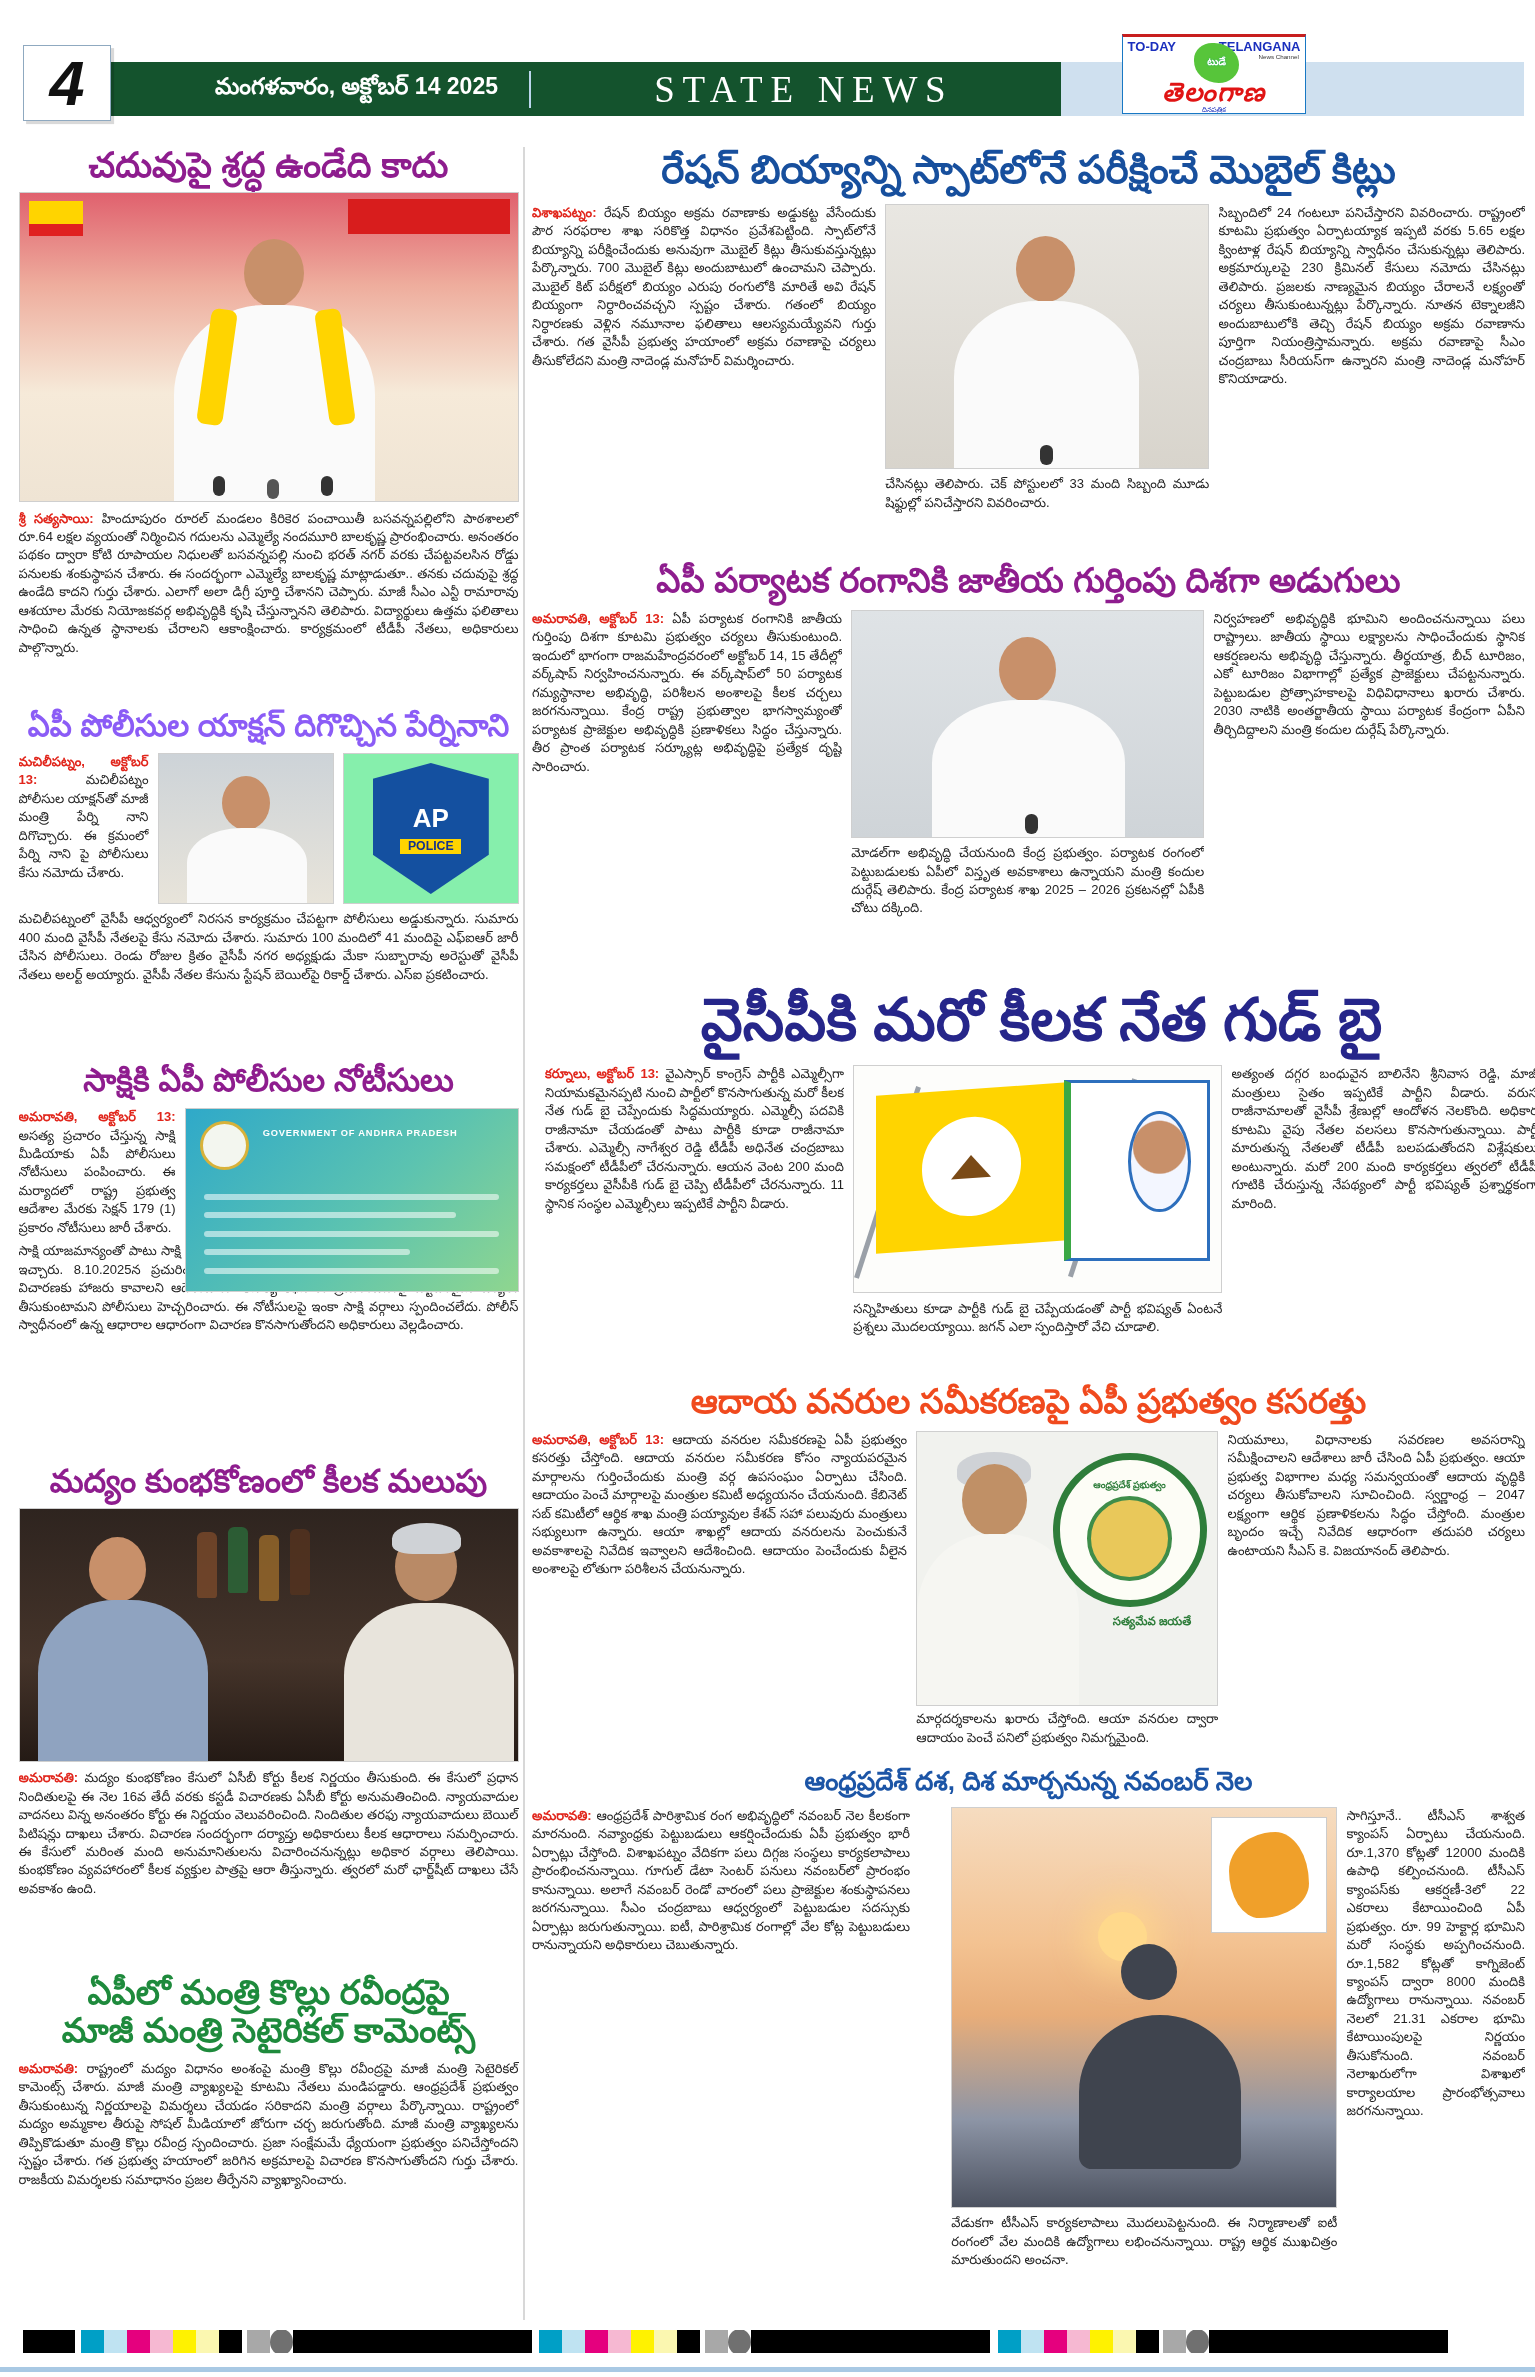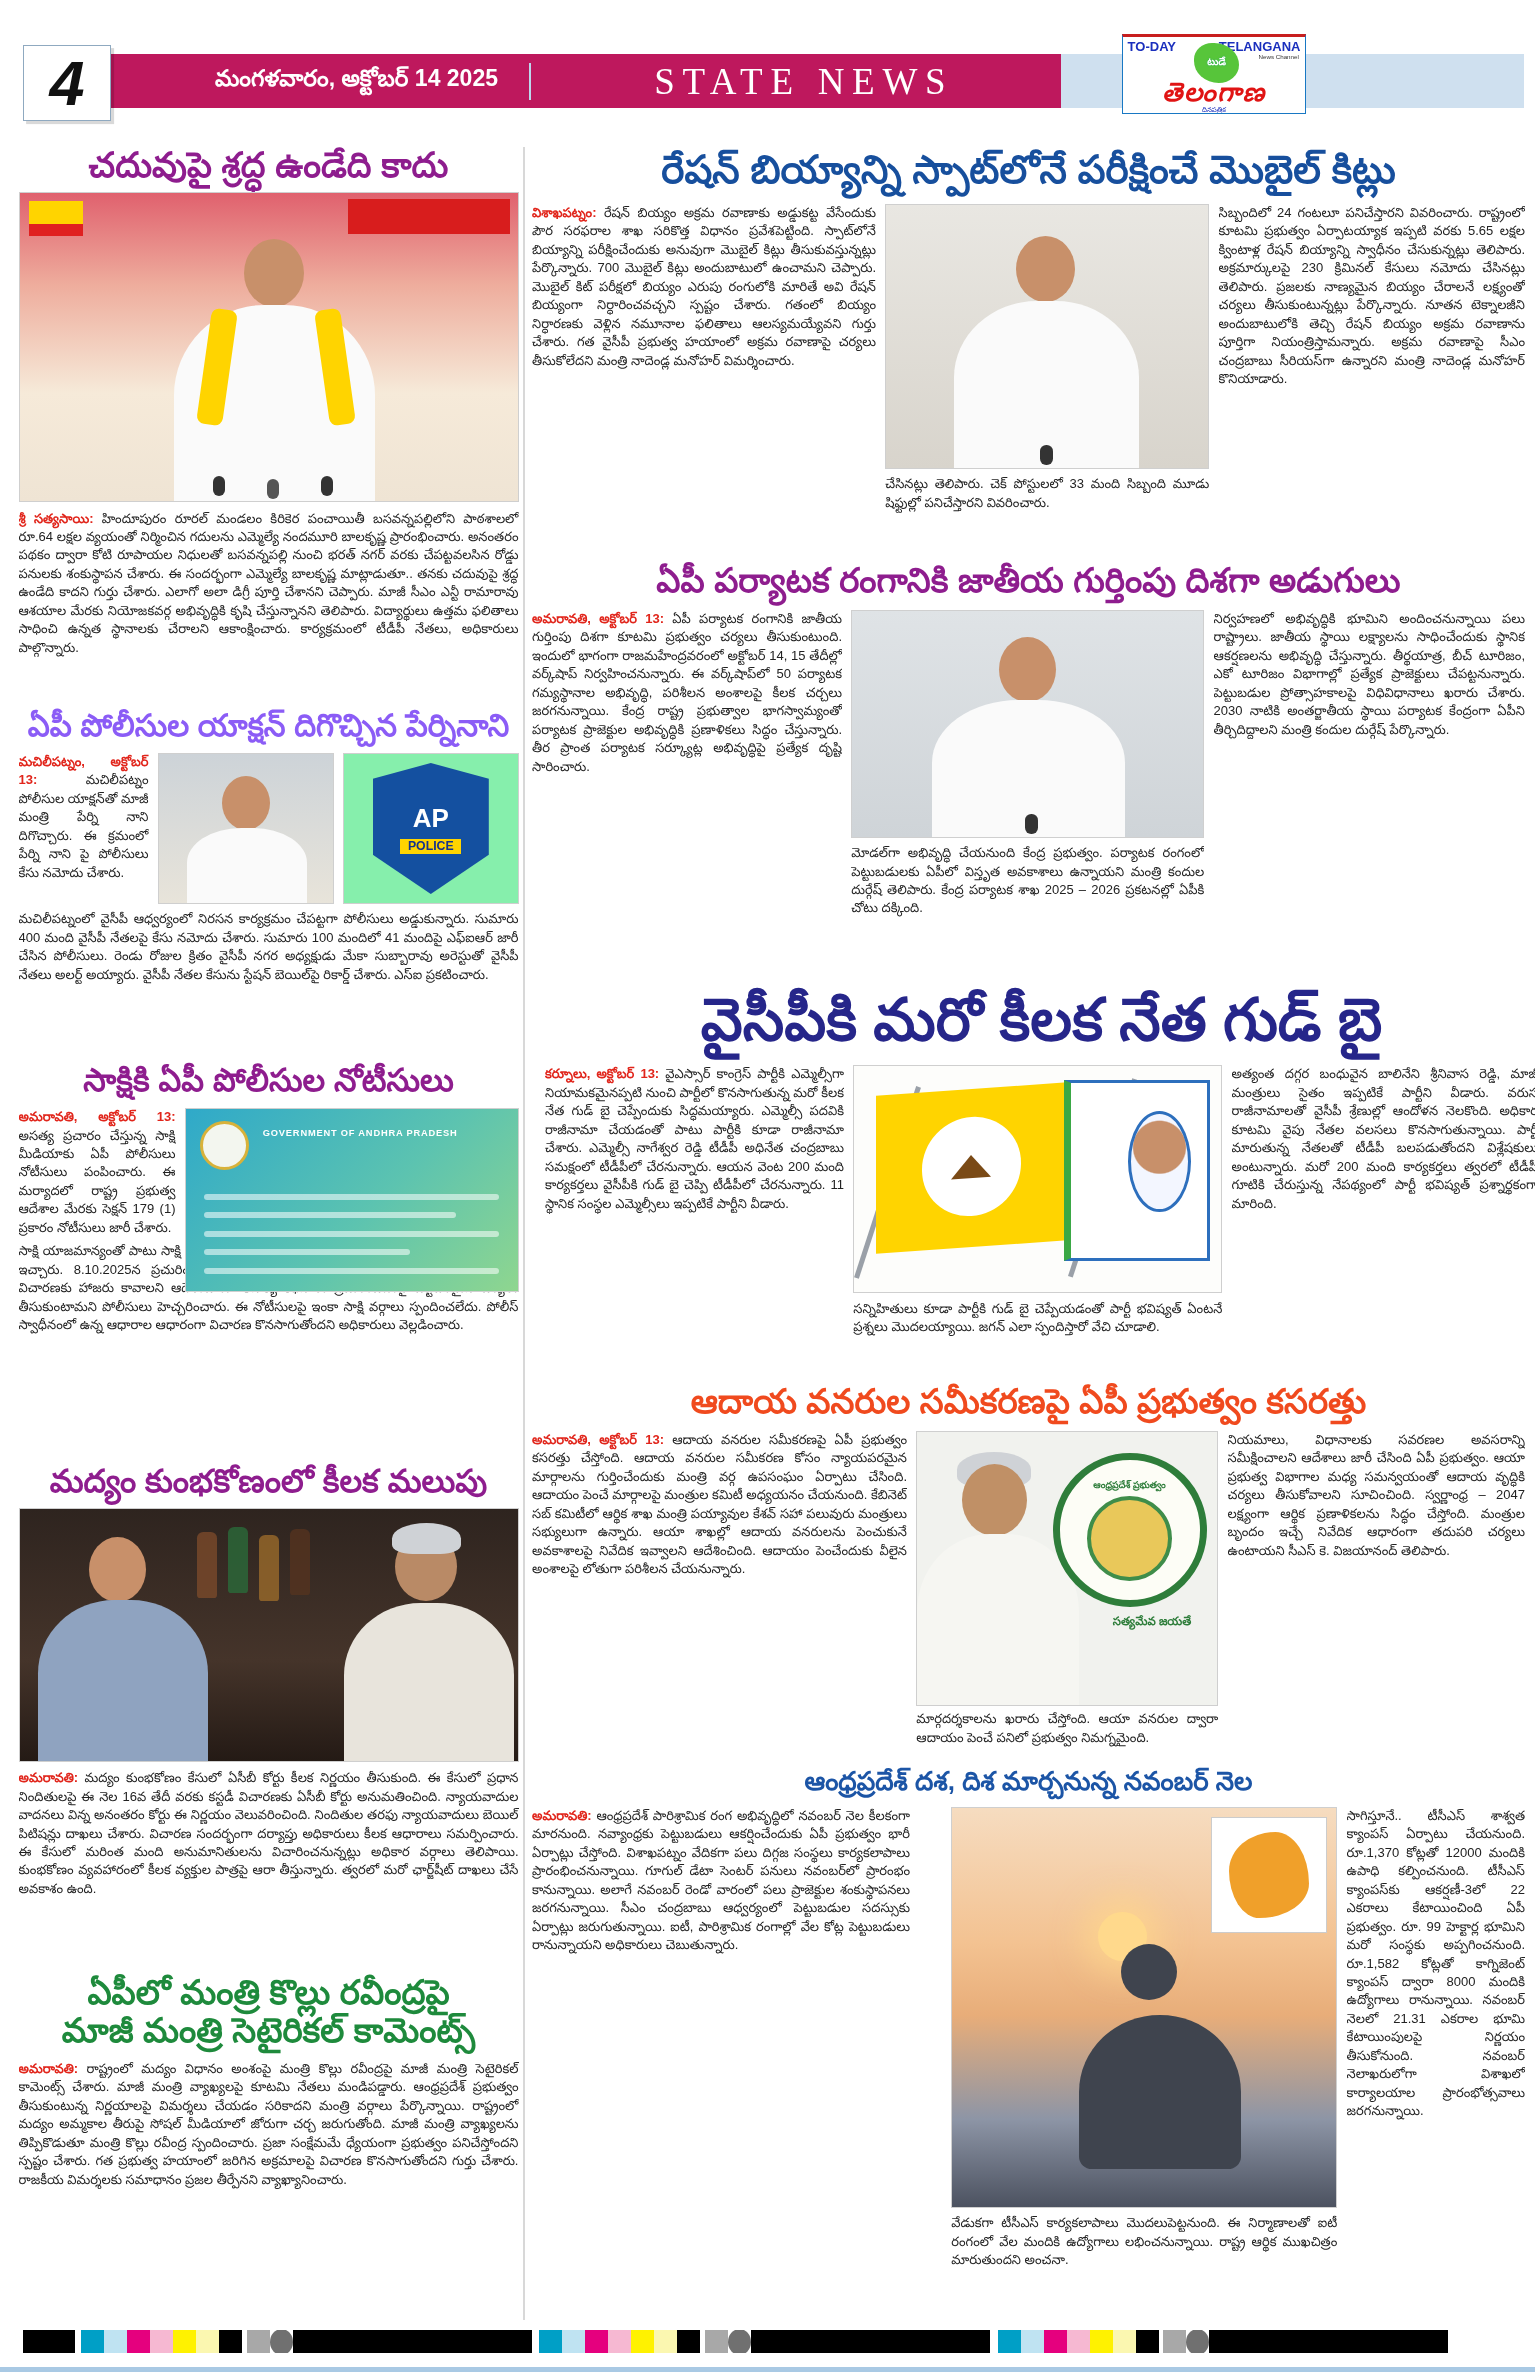--- a/index.html
+++ b/index.html
@@ -1,22 +1,22 @@
 <!DOCTYPE html>
 <html style="font-size:12.3px"><head>
 <meta charset="utf-8">
 <style>
   * { margin:0; padding:0; box-sizing:border-box; }
   html,body { background:#ffffff; }
   .page { position:relative; width:1535px; height:2377px; background:#fff;
           font-family:"Liberation Sans", sans-serif; color:#222; overflow:hidden; }
 
   
-  .masthead { position:absolute; left:68px; top:54px; width:1456px; height:54px;
-              background:#be185d; display:flex; align-items:center; }
+  .masthead { position:absolute; left:68px; top:62px; width:1456px; height:54px;
+              background:#14532d; display:flex; align-items:center; }
   .masthead-light { position:absolute; right:0; top:0; width:463px; height:54px; background:#cfe0ef; }
   .pageno-box { position:absolute; left:23px; top:45px; width:88px; height:76px; background:#fff;
                 border:1.5px solid #8fa9c0; box-shadow:3.1px 3.1px 0 rgba(0,0,0,.15); z-index:3;
                 display:flex; align-items:center; justify-content:center;
                 font-size:63px; font-weight:bold; color:#111; font-style:italic; }
   .mast-date { margin-left:147px; color:#fff; font-weight:bold; font-size:23px; white-space:nowrap; }
   .mast-div { width:1.5px; height:37px; background:#bcd6ec; margin:0 31px; }
   .mast-title { flex:1; text-align:center; color:#fff; font-family:"Liberation Serif", serif;
                 font-size:37px; letter-spacing:7.7px; font-weight:normal; padding-right:478px; }
   

